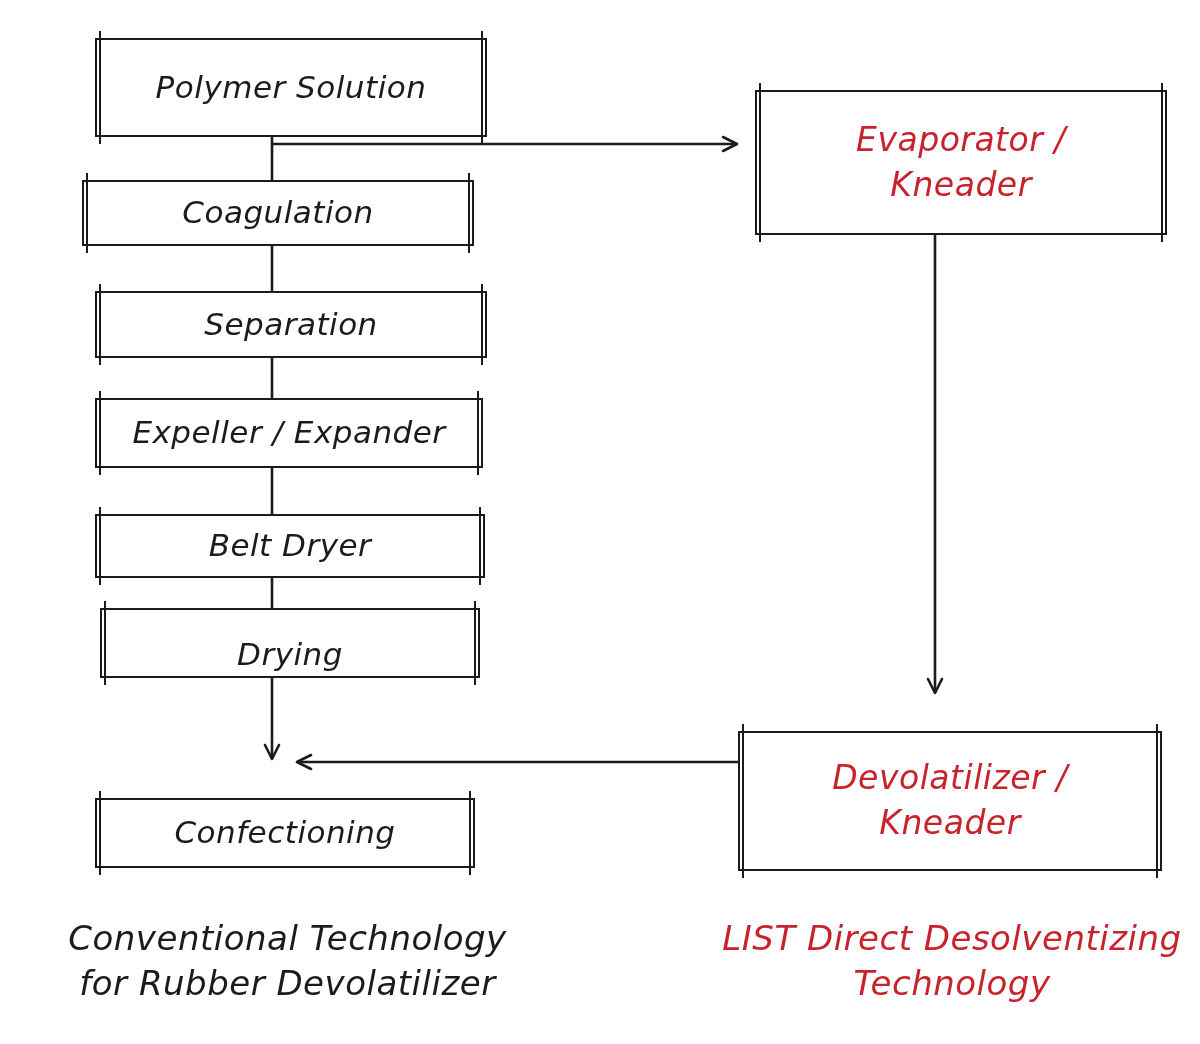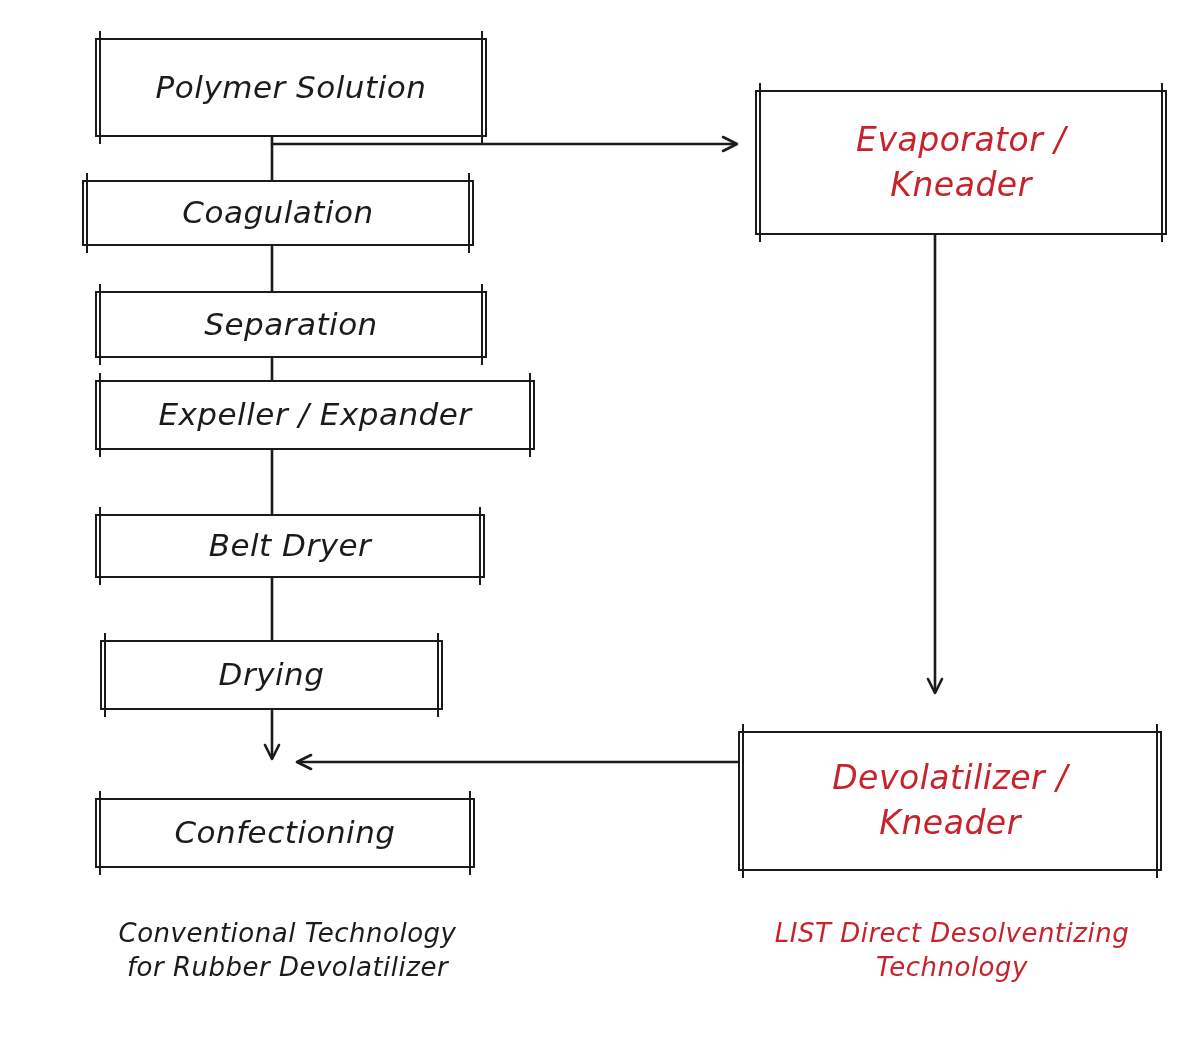--- a/index.html
+++ b/index.html
@@ -50,21 +50,21 @@
     position:absolute;top:-9px;bottom:-9px;width:2.4px;
     background:var(--ink);
   }
   .box::before{left:2px;}
   .box::after{right:2px;}
   .box .line{display:block;line-height:1.35;}
   .box-red{color:var(--red);font-size:33px;}
   .caption{
     position:absolute;z-index:2;
     text-align:center;
-    font-size:26px;
+    font-size:34px;
     line-height:1.32;
     letter-spacing:0.5px;
   }
   .caption-red{color:var(--red);}
 </style>
 </head>
 <body>
 
 <div class="canvas">
 
@@ -89,29 +89,29 @@
   </div>
 
   <div class="box" style="left:82px;top:180px;width:392px;height:66px;">
     <span class="line">Coagulation</span>
   </div>
 
   <div class="box" style="left:95px;top:291px;width:392px;height:67px;">
     <span class="line">Separation</span>
   </div>
 
-  <div class="box" style="left:95px;top:380px;width:440px;height:70px;">
+  <div class="box" style="left:95px;top:398px;width:388px;height:70px;">
     <span class="line">Expeller / Expander</span>
   </div>
 
   <div class="box" style="left:95px;top:514px;width:390px;height:64px;">
     <span class="line">Belt Dryer</span>
   </div>
 
-  <div class="box" style="left:100px;top:640px;width:343px;height:70px;">
+  <div class="box" style="left:100px;top:608px;width:380px;height:70px;justify-content:flex-end;">
     <span class="line">Drying</span>
   </div>
 
   <div class="box" style="left:95px;top:798px;width:380px;height:70px;font-style:italic;">
     <span class="line">Confectioning</span>
   </div>
 
   <div class="box box-red" style="left:755px;top:90px;width:412px;height:145px;">
     <span class="line">Evaporator /</span>
     <span class="line">Kneader</span>

